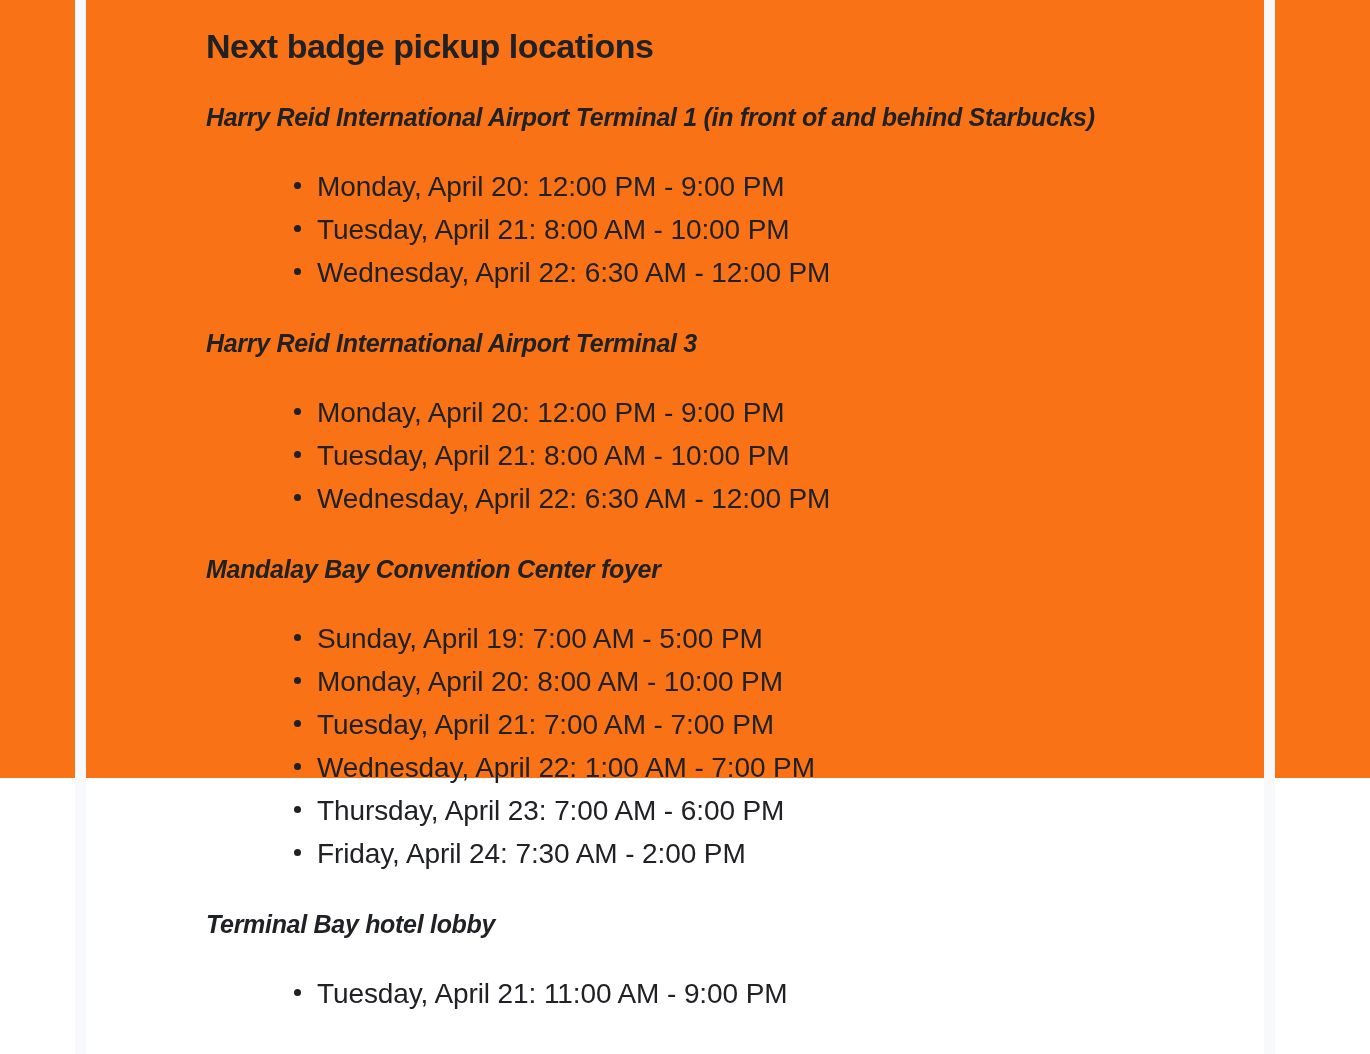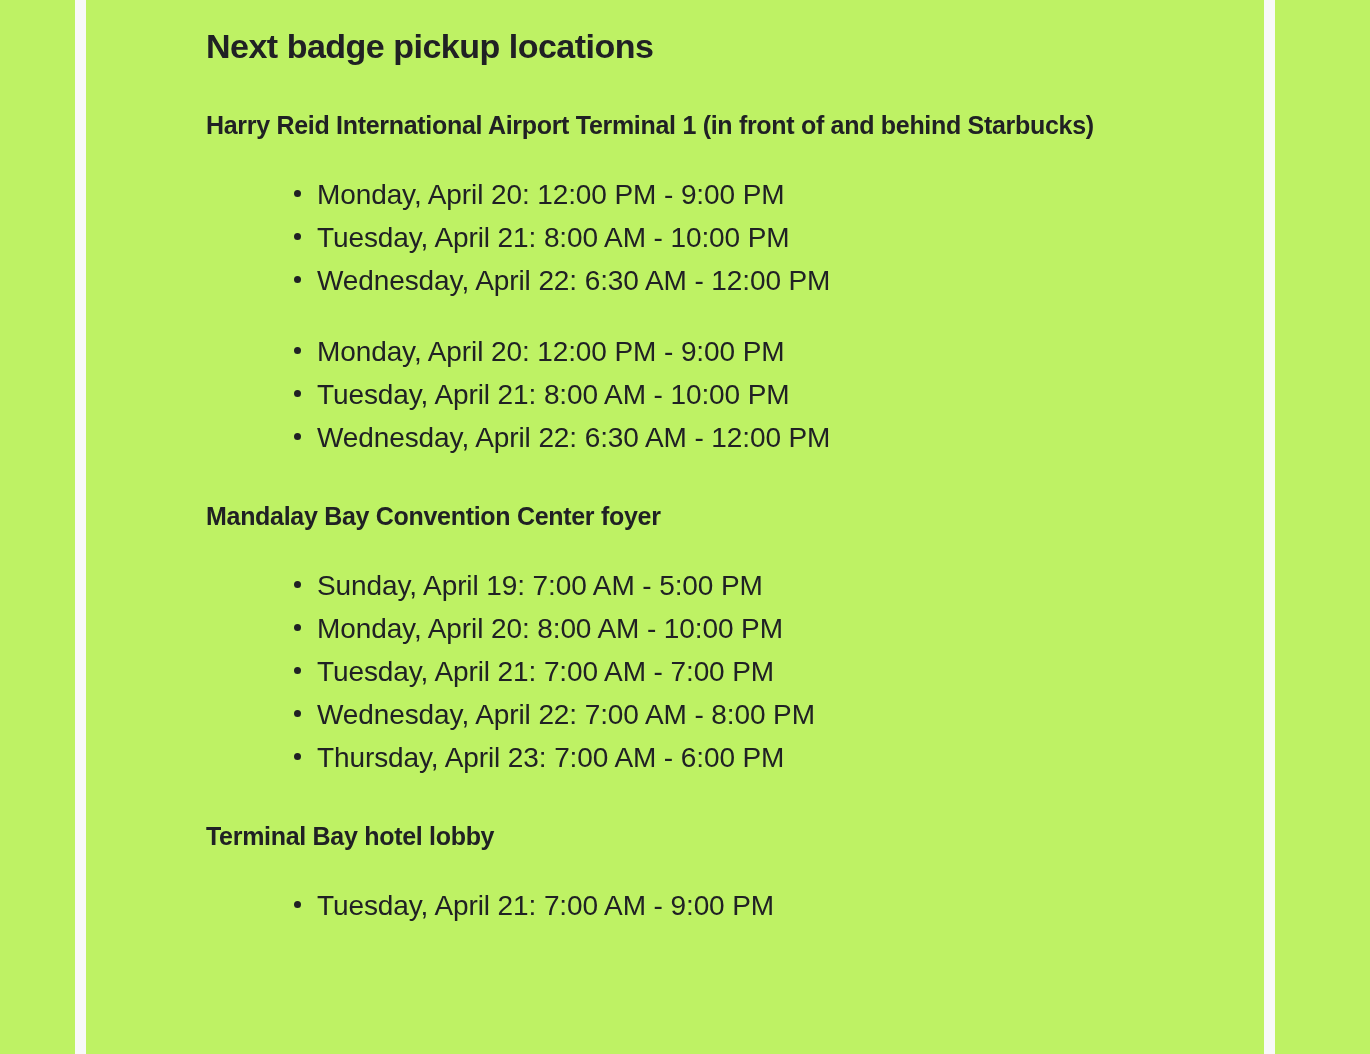--- a/index.html
+++ b/index.html
@@ -7,22 +7,22 @@
     width: 1370px;
     height: 1054px;
     background: #ffffff;
     font-family: "Liberation Sans", "DejaVu Sans", sans-serif;
     color: #202124;
     overflow: hidden;
   }
   .page {
     position: relative;
     width: 1370px;
-    height: 1054px;
-    background: #bef264;
+    height: 778px;
+    background: #f97316;
   }
   .gutter {
     position: absolute;
     top: 0;
     width: 11px;
     height: 1054px;
     background: #f8f9fa;
   }
   .gutter-left  { left: 75px; }
   .gutter-right { left: 1264px; }
@@ -39,22 +39,23 @@
     font-weight: 700;
     letter-spacing: -0.5px;
     color: #202124;
   }
   .section-heading {
     font-size: 25px;
     line-height: 39px;
     font-weight: 700;
     letter-spacing: -0.3px;
     max-width: 990px;
-    margin-top: 38px;
+    margin-top: 30px;
     color: #202124;
+    font-style: italic;
   }
   ul.hours-list {
     list-style: none;
     margin-top: 28px;
     padding-left: 111px;
   }
   ul.hours-list li {
     position: relative;
     font-size: 28px;
     line-height: 43px;
@@ -84,37 +85,39 @@
     <div id="sections-root">
         <section>
           <h2 class="section-heading">Harry Reid International Airport Terminal 1 (in front of and behind Starbucks)</h2>
           <ul class="hours-list">
             <li>Monday, April 20: 12:00 PM - 9:00 PM</li>
             <li>Tuesday, April 21: 8:00 AM - 10:00 PM</li>
             <li>Wednesday, April 22: 6:30 AM - 12:00 PM</li>
           </ul>
         </section>
         <section>
+          <h2 class="section-heading">Harry Reid International Airport Terminal 3</h2>
           <ul class="hours-list">
             <li>Monday, April 20: 12:00 PM - 9:00 PM</li>
             <li>Tuesday, April 21: 8:00 AM - 10:00 PM</li>
             <li>Wednesday, April 22: 6:30 AM - 12:00 PM</li>
           </ul>
         </section>
         <section>
           <h2 class="section-heading">Mandalay Bay Convention Center foyer</h2>
           <ul class="hours-list">
             <li>Sunday, April 19: 7:00 AM - 5:00 PM</li>
             <li>Monday, April 20: 8:00 AM - 10:00 PM</li>
             <li>Tuesday, April 21: 7:00 AM - 7:00 PM</li>
-            <li>Wednesday, April 22: 7:00 AM - 8:00 PM</li>
+            <li>Wednesday, April 22: 1:00 AM - 7:00 PM</li>
             <li>Thursday, April 23: 7:00 AM - 6:00 PM</li>
+            <li>Friday, April 24: 7:30 AM - 2:00 PM</li>
           </ul>
         </section>
         <section>
           <h2 class="section-heading">Terminal Bay hotel lobby</h2>
           <ul class="hours-list">
-            <li>Tuesday, April 21: 7:00 AM - 9:00 PM</li>
+            <li>Tuesday, April 21: 11:00 AM - 9:00 PM</li>
           </ul>
         </section>
       </div>
   </main>
 </div>
 
 </body></html>

